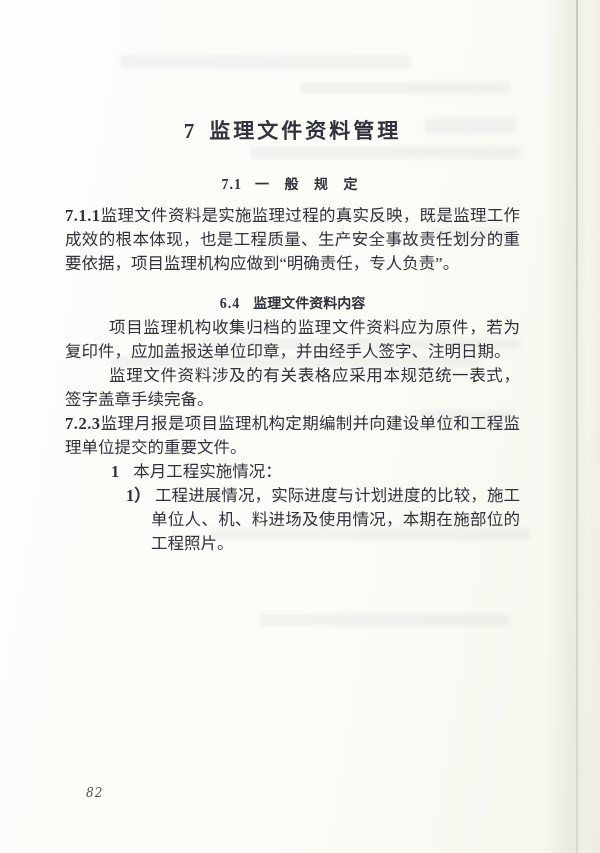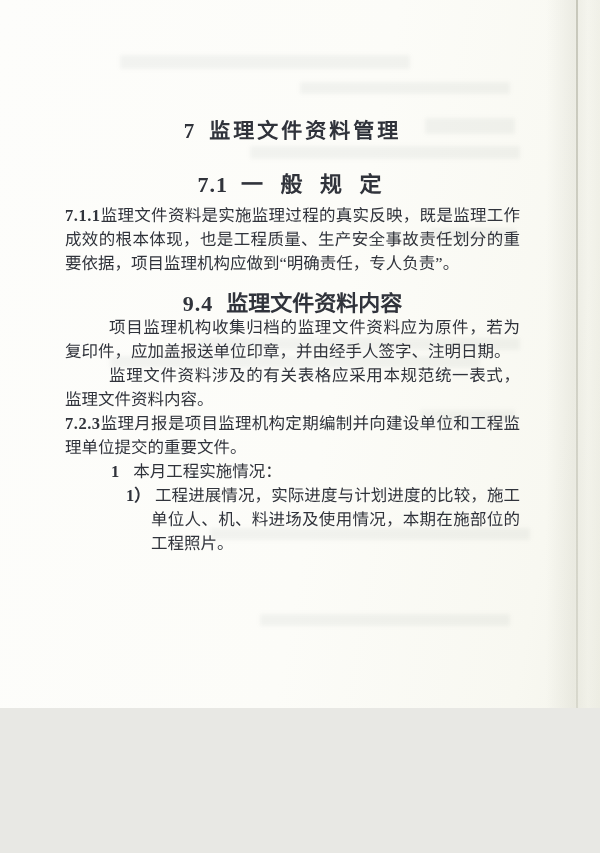--- a/index.html
+++ b/index.html
@@ -1,18 +1,18 @@
 <!DOCTYPE html>
 <html lang="zh-CN"><head>
 <meta charset="utf-8">
 <style>
   html,body{margin:0;padding:0;background:#e8e8e4;}
   .page{
     position:relative;
-    width:600px;height:708px;
+    width:600px;height:853px;
     margin:0 auto;
     background:linear-gradient(100deg,#fdfdfb 0%,#fcfcf8 55%,#f8f8f1 88%,#f4f4ec 100%);
     overflow:hidden;
     font-family:"Liberation Serif","DejaVu Serif",serif;
     color:#30333b;
   }
   
   .edge-shade{position:absolute;top:0;bottom:0;left:546px;width:54px;
     background:linear-gradient(to right,rgba(188,188,172,0) 0%,rgba(184,184,168,0.20) 52%,rgba(205,205,190,0.10) 78%,rgba(218,218,204,0.28) 100%);}
   .edge-line{position:absolute;top:0;bottom:0;left:576px;width:2px;
@@ -24,21 +24,21 @@
     position:absolute;left:65px;top:0;width:455px;
     font-size:16.5px;line-height:24px;text-align:justify;
   }
   .chapter-title{
     margin-top:118px;
     font-size:21px;line-height:26px;font-weight:bold;
     text-align:center;letter-spacing:3px;text-indent:0;
   }
   .ch-num{margin-right:15px;letter-spacing:0;}
   .section-heading{
-    font-weight:bold;text-align:center;line-height:24px;font-size:22px;text-indent:0;
+    font-weight:bold;text-align:center;line-height:24px;font-size:14px;text-indent:0;
   }
   .sh-71{margin-top:29px;}
   .sh-72{margin-top:16px;}
   .sec-num{margin-right:13px;letter-spacing:1px;}
   .spaced{letter-spacing:6px;}
   p{margin:0;}
   .p-711{margin-top:7px;}
   .p-721{margin-top:12px;}
   .cnum{font-weight:bold;letter-spacing:0.5px;white-space:nowrap;}
   .indent{text-indent:44px;}
@@ -75,27 +75,27 @@
     </div>
 
     <div class="section-heading sh-71">
       <span class="sec-num">7.1</span><span class="spaced">一 般 规 定</span>
     </div>
 
     <p class="p-711"><span class="cnum">7.1.1</span><span>监理文件资料是实施监理过程的真实反映，既是监理工作成效的根本体现，也是工程质量、生产安全事故责任划分的重要依据，项目监理机构应做到“明确责任，专人负责”。</span></p>
 
 
     <div class="section-heading sh-72">
-      <span class="sec-num">9.4</span><span>监理文件资料内容</span>
+      <span class="sec-num">6.4</span><span>监理文件资料内容</span>
     </div>
 
 
     <p class="indent">项目监理机构收集归档的监理文件资料应为原件，若为复印件，应加盖报送单位印章，并由经手人签字、注明日期。</p>
 
-    <p class="indent">监理文件资料涉及的有关表格应采用本规范统一表式，监理文件资料内容。</p>
+    <p class="indent">监理文件资料涉及的有关表格应采用本规范统一表式，签字盖章手续完备。</p>
 
 
     <p><span class="cnum">7.2.3</span><span>监理月报是项目监理机构定期编制并向建设单位和工程监理单位提交的重要文件。</span></p>
 
 
     <p class="list-item"><span class="inum">1</span><span>本月工程实施情况：</span></p>
 
     <p class="subitem"><span class="smark">1）</span><span>工程进展情况，实际进度与计划进度的比较，施工单位人、机、料进场及使用情况，本期在施部位的工程照片。</span></p>
 
 

